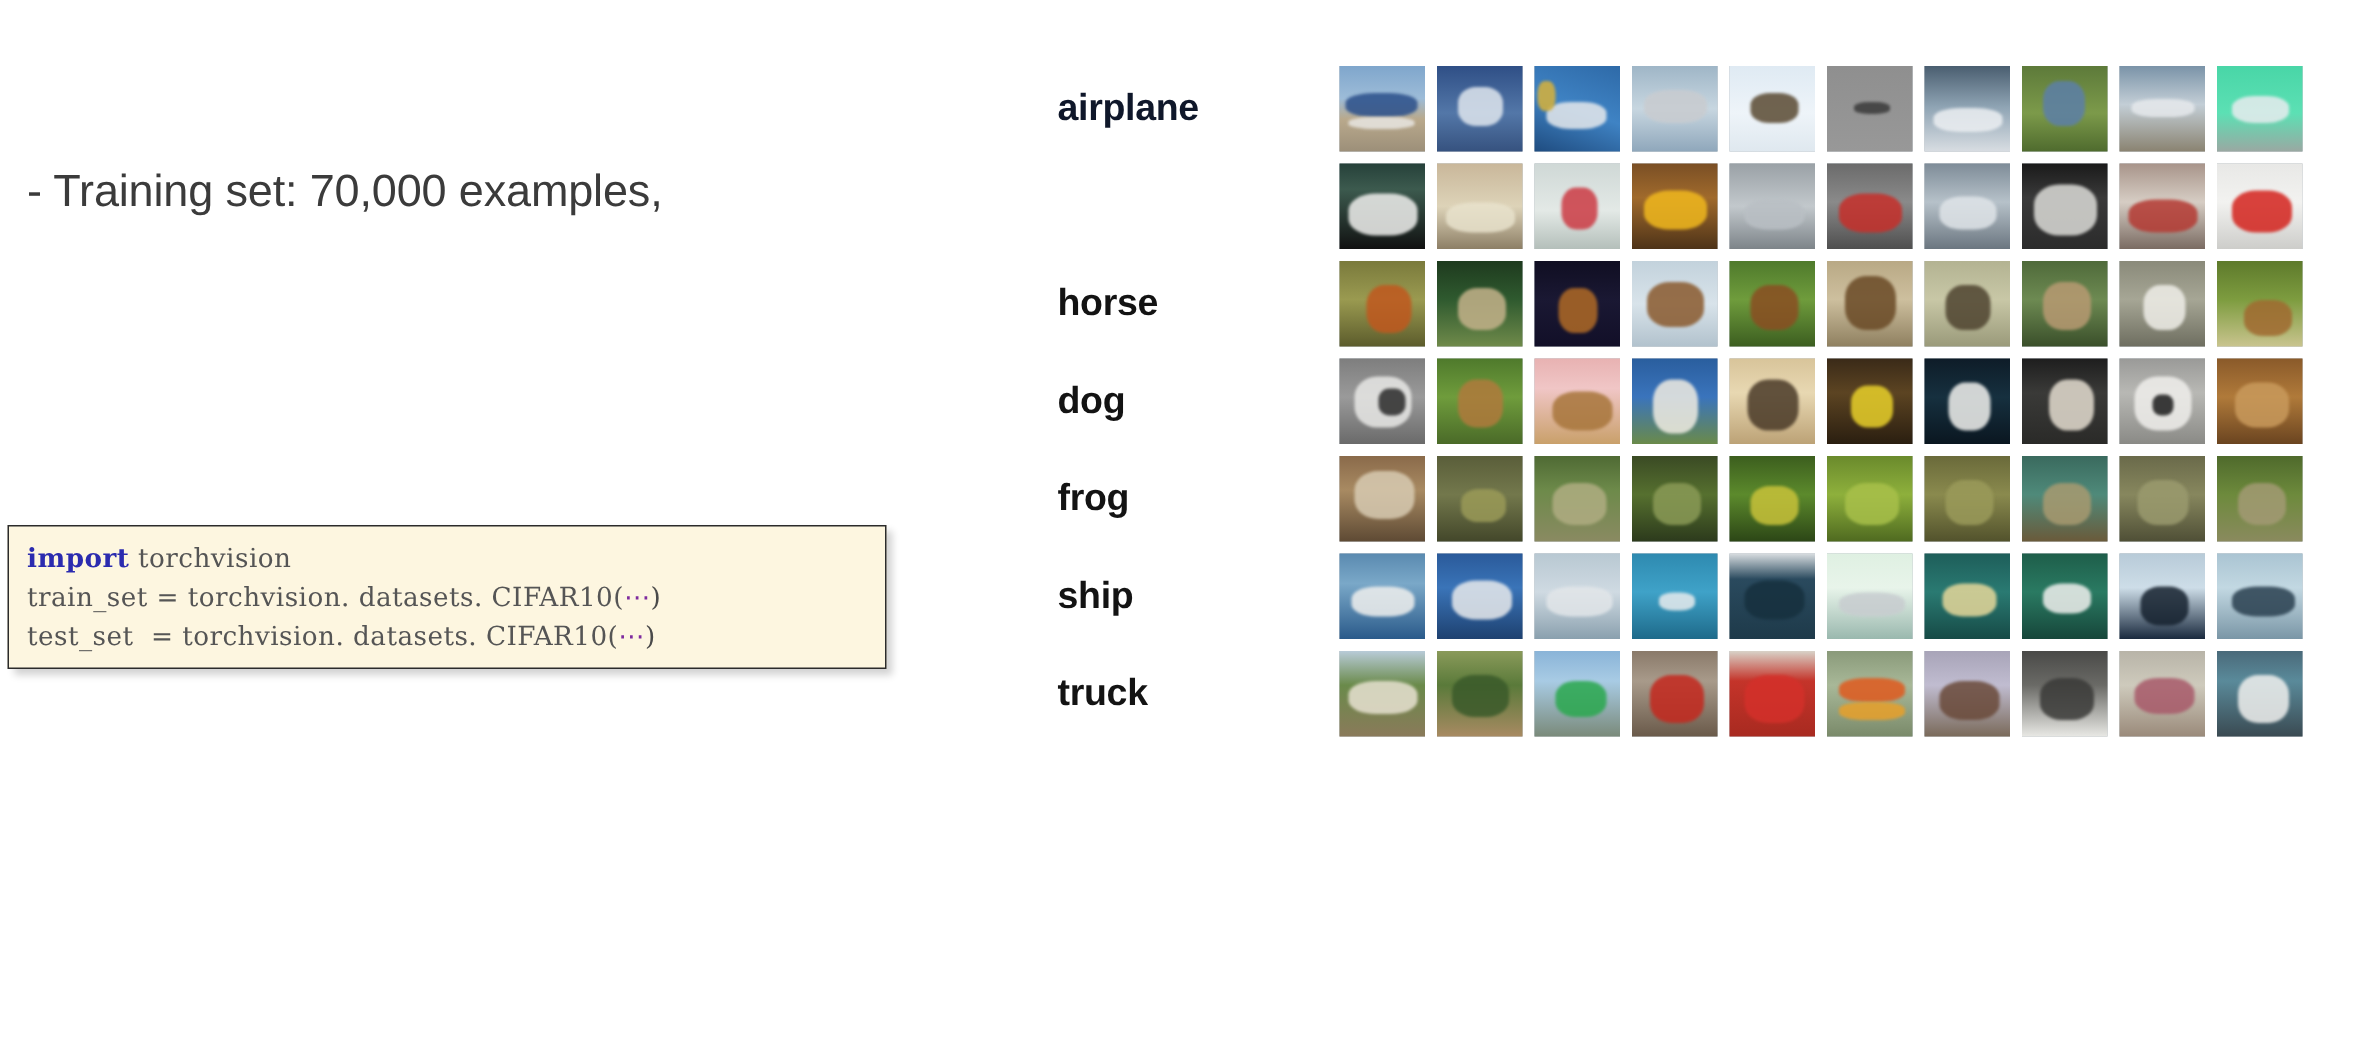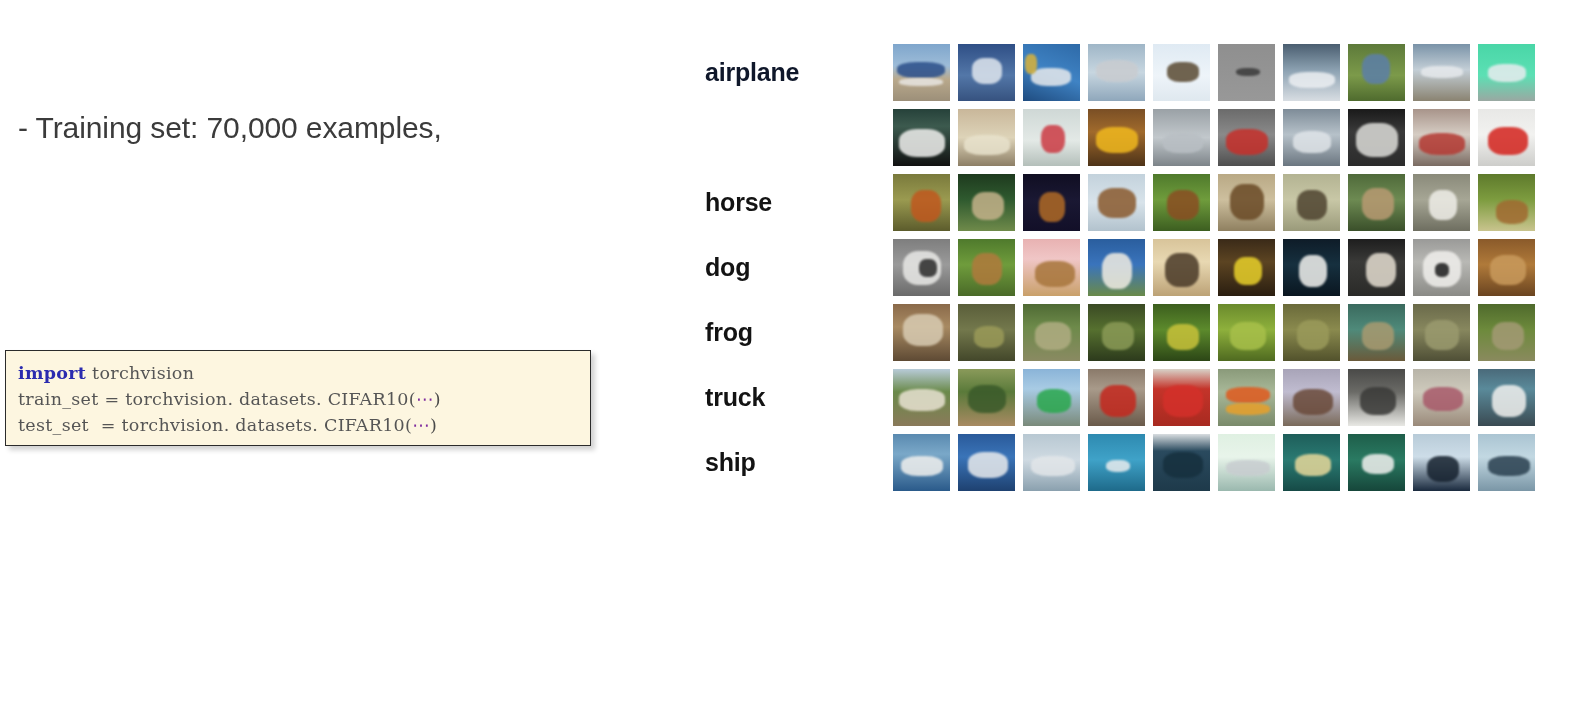--- a/index.html
+++ b/index.html
@@ -295,20 +295,55 @@
         </div>
         <div class="thumb" style="left: 520px; background-image: linear-gradient(rgb(106, 106, 74) 0%, rgb(135, 135, 94) 45%, rgb(79, 79, 54) 100%);">
           <i style="left: 12px; top: 16px; width: 34px; height: 30px; background: rgb(154, 154, 110);"></i>
         </div>
         <div class="thumb" style="left: 585px; background-image: linear-gradient(rgb(79, 106, 44) 0%, rgb(109, 138, 60) 45%, rgb(138, 138, 94) 100%);">
           <i style="left: 14px; top: 18px; width: 32px; height: 28px; background: rgb(163, 154, 116);"></i>
         </div>
       </div>
     </div>
     <div class="class-row">
+      <div class="class-label" style="color: rgb(19, 19, 19);">ship</div>
+      <div class="thumb-strip">
+        <div class="thumb" style="left: 0px; background-image: linear-gradient(rgb(90, 138, 176) 0%, rgb(122, 168, 200) 35%, rgb(42, 90, 138) 100%);">
+          <i style="left: 8px; top: 22px; width: 42px; height: 20px; background: rgb(240, 240, 238);"></i>
+        </div>
+        <div class="thumb" style="left: 65px; background-image: linear-gradient(rgb(42, 90, 154) 0%, rgb(58, 116, 184) 40%, rgb(30, 65, 112) 100%);">
+          <i style="left: 10px; top: 18px; width: 40px; height: 26px; background: rgb(232, 234, 236);"></i>
+        </div>
+        <div class="thumb" style="left: 130px; background-image: linear-gradient(rgb(184, 200, 210) 0%, rgb(207, 218, 226) 45%, rgb(138, 160, 174) 100%);">
+          <i style="left: 8px; top: 22px; width: 44px; height: 20px; background: rgb(226, 230, 233);"></i>
+        </div>
+        <div class="thumb" style="left: 195px; background-image: linear-gradient(rgb(46, 138, 176) 0%, rgb(63, 162, 200) 45%, rgb(30, 106, 138) 100%);">
+          <i style="left: 18px; top: 26px; width: 24px; height: 12px; background: rgb(232, 236, 238);"></i>
+        </div>
+        <div class="thumb" style="left: 260px; background-image: linear-gradient(rgb(216, 221, 224) 0%, rgb(42, 74, 94) 30%, rgb(30, 58, 74) 100%);">
+          <i style="left: 10px; top: 18px; width: 40px; height: 26px; background: rgb(22, 48, 62);"></i>
+        </div>
+        <div class="thumb" style="left: 325px; background-image: linear-gradient(rgb(223, 240, 226) 0%, rgb(232, 244, 234) 40%, rgb(154, 184, 174) 100%);">
+          <i style="left: 8px; top: 26px; width: 44px; height: 16px; background: rgb(200, 205, 208);"></i>
+        </div>
+        <div class="thumb" style="left: 390px; background-image: linear-gradient(rgb(30, 94, 90) 0%, rgb(42, 122, 114) 45%, rgb(22, 74, 70) 100%);">
+          <i style="left: 12px; top: 20px; width: 36px; height: 22px; background: rgb(230, 216, 154);"></i>
+        </div>
+        <div class="thumb" style="left: 455px; background-image: linear-gradient(rgb(30, 94, 74) 0%, rgb(42, 122, 98) 45%, rgb(22, 70, 58) 100%);">
+          <i style="left: 14px; top: 20px; width: 32px; height: 20px; background: rgb(240, 240, 238);"></i>
+        </div>
+        <div class="thumb" style="left: 520px; background-image: linear-gradient(rgb(184, 203, 216) 0%, rgb(205, 221, 232) 40%, rgb(26, 42, 62) 100%);">
+          <i style="left: 14px; top: 22px; width: 32px; height: 26px; background: rgb(22, 34, 47);"></i>
+        </div>
+        <div class="thumb" style="left: 585px; background-image: linear-gradient(rgb(170, 196, 210) 0%, rgb(194, 216, 226) 40%, rgb(122, 150, 166) 100%);">
+          <i style="left: 10px; top: 22px; width: 42px; height: 20px; background: rgb(42, 64, 80);"></i>
+        </div>
+      </div>
+    </div>
+    <div class="class-row">
       <div class="class-label" style="color: rgb(19, 19, 19);">truck</div>
       <div class="thumb-strip">
         <div class="thumb" style="left: 0px; background-image: linear-gradient(rgb(184, 203, 216) 0%, rgb(106, 138, 74) 40%, rgb(138, 122, 90) 100%);">
           <i style="left: 6px; top: 20px; width: 46px; height: 22px; background: rgb(232, 226, 210);"></i>
         </div>
         <div class="thumb" style="left: 65px; background-image: linear-gradient(rgb(138, 154, 90) 0%, rgb(90, 122, 58) 40%, rgb(168, 138, 98) 100%);">
           <i style="left: 10px; top: 16px; width: 38px; height: 28px; background: rgb(58, 90, 42);"></i>
         </div>
         <div class="thumb" style="left: 130px; background-image: linear-gradient(rgb(138, 180, 216) 0%, rgb(168, 203, 228) 35%, rgb(122, 138, 122) 100%);">
           <i style="left: 14px; top: 20px; width: 34px; height: 24px; background: rgb(42, 168, 78);"></i>
@@ -330,48 +365,13 @@
           <i style="left: 12px; top: 18px; width: 36px; height: 28px; background: rgb(58, 58, 56);"></i>
         </div>
         <div class="thumb" style="left: 520px; background-image: linear-gradient(rgb(184, 180, 168) 0%, rgb(206, 202, 188) 40%, rgb(154, 138, 122) 100%);">
           <i style="left: 10px; top: 18px; width: 40px; height: 24px; background: rgb(168, 90, 106);"></i>
         </div>
         <div class="thumb" style="left: 585px; background-image: linear-gradient(rgb(74, 106, 122) 0%, rgb(90, 138, 154) 35%, rgb(58, 74, 82) 100%);">
           <i style="left: 14px; top: 16px; width: 34px; height: 32px; background: rgb(240, 240, 238);"></i>
         </div>
       </div>
     </div>
-    <div class="class-row">
-      <div class="class-label" style="color: rgb(19, 19, 19);">ship</div>
-      <div class="thumb-strip">
-        <div class="thumb" style="left: 0px; background-image: linear-gradient(rgb(90, 138, 176) 0%, rgb(122, 168, 200) 35%, rgb(42, 90, 138) 100%);">
-          <i style="left: 8px; top: 22px; width: 42px; height: 20px; background: rgb(240, 240, 238);"></i>
-        </div>
-        <div class="thumb" style="left: 65px; background-image: linear-gradient(rgb(42, 90, 154) 0%, rgb(58, 116, 184) 40%, rgb(30, 65, 112) 100%);">
-          <i style="left: 10px; top: 18px; width: 40px; height: 26px; background: rgb(232, 234, 236);"></i>
-        </div>
-        <div class="thumb" style="left: 130px; background-image: linear-gradient(rgb(184, 200, 210) 0%, rgb(207, 218, 226) 45%, rgb(138, 160, 174) 100%);">
-          <i style="left: 8px; top: 22px; width: 44px; height: 20px; background: rgb(226, 230, 233);"></i>
-        </div>
-        <div class="thumb" style="left: 195px; background-image: linear-gradient(rgb(46, 138, 176) 0%, rgb(63, 162, 200) 45%, rgb(30, 106, 138) 100%);">
-          <i style="left: 18px; top: 26px; width: 24px; height: 12px; background: rgb(232, 236, 238);"></i>
-        </div>
-        <div class="thumb" style="left: 260px; background-image: linear-gradient(rgb(216, 221, 224) 0%, rgb(42, 74, 94) 30%, rgb(30, 58, 74) 100%);">
-          <i style="left: 10px; top: 18px; width: 40px; height: 26px; background: rgb(22, 48, 62);"></i>
-        </div>
-        <div class="thumb" style="left: 325px; background-image: linear-gradient(rgb(223, 240, 226) 0%, rgb(232, 244, 234) 40%, rgb(154, 184, 174) 100%);">
-          <i style="left: 8px; top: 26px; width: 44px; height: 16px; background: rgb(200, 205, 208);"></i>
-        </div>
-        <div class="thumb" style="left: 390px; background-image: linear-gradient(rgb(30, 94, 90) 0%, rgb(42, 122, 114) 45%, rgb(22, 74, 70) 100%);">
-          <i style="left: 12px; top: 20px; width: 36px; height: 22px; background: rgb(230, 216, 154);"></i>
-        </div>
-        <div class="thumb" style="left: 455px; background-image: linear-gradient(rgb(30, 94, 74) 0%, rgb(42, 122, 98) 45%, rgb(22, 70, 58) 100%);">
-          <i style="left: 14px; top: 20px; width: 32px; height: 20px; background: rgb(240, 240, 238);"></i>
-        </div>
-        <div class="thumb" style="left: 520px; background-image: linear-gradient(rgb(184, 203, 216) 0%, rgb(205, 221, 232) 40%, rgb(26, 42, 62) 100%);">
-          <i style="left: 14px; top: 22px; width: 32px; height: 26px; background: rgb(22, 34, 47);"></i>
-        </div>
-        <div class="thumb" style="left: 585px; background-image: linear-gradient(rgb(170, 196, 210) 0%, rgb(194, 216, 226) 40%, rgb(122, 150, 166) 100%);">
-          <i style="left: 10px; top: 22px; width: 42px; height: 20px; background: rgb(42, 64, 80);"></i>
-        </div>
-      </div>
-    </div>
   </div>
 
 </body></html>

